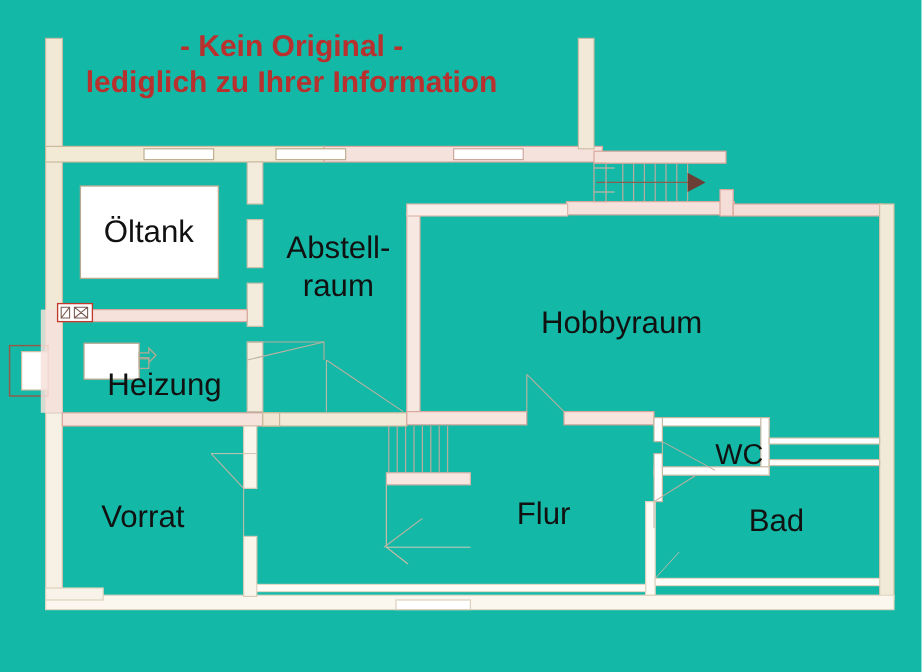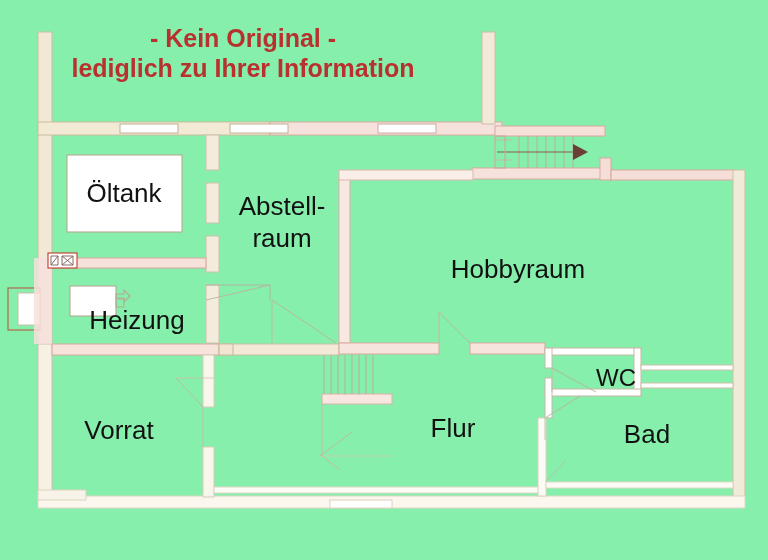--- a/index.html
+++ b/index.html
@@ -5,21 +5,21 @@
 <style>
   html, body {
     margin: 0;
     padding: 0;
     background: #ffffff;
   }
   #plan-page {
     position: relative;
     width: 768px;
     height: 560px;
-    background: #86efac;
+    background: #14b8a6;
     overflow: hidden;
     font-family: "Liberation Sans", sans-serif;
   }
   #plan-svg {
     position: absolute;
     left: 0;
     top: 0;
     width: 768px;
     height: 560px;
     display: block;

